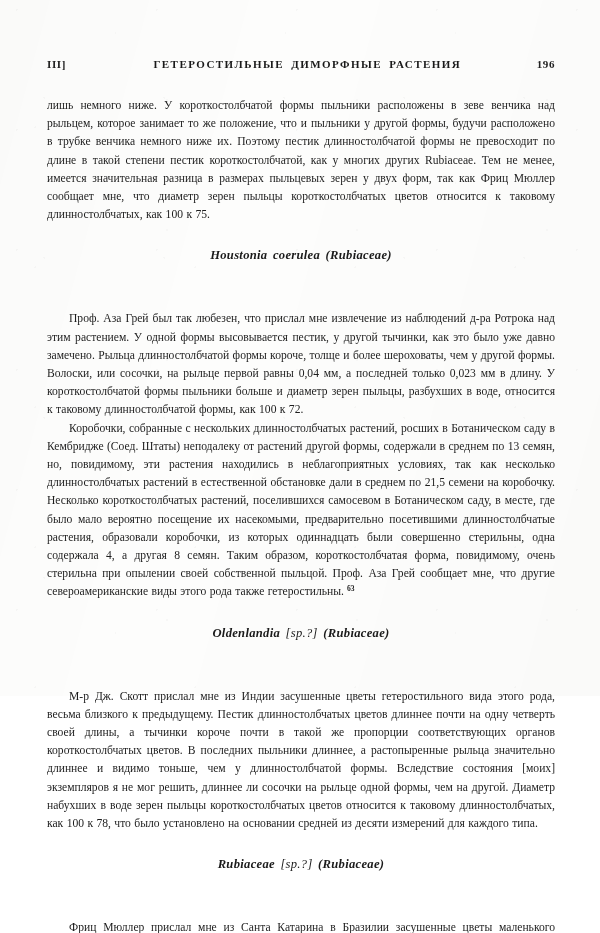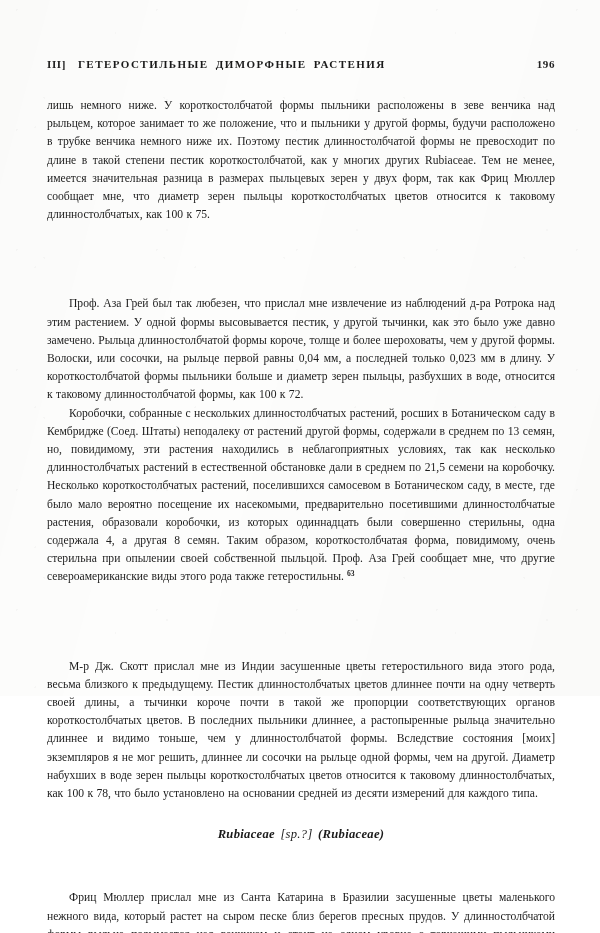--- a/index.html
+++ b/index.html
@@ -55,21 +55,21 @@
     font-weight: bold;
     font-size: 10.5px;
   }
   .folio-left, .folio-right {
     font-size: 11px;
     letter-spacing: .6px;
     color: #222;
   }
   .head-title {
     flex: 1;
-    text-align: left;
+    text-align: center;
     font-size: 11px;
     letter-spacing: 1.45px;
     word-spacing: 3px;
     color: #1a1a1a;
     text-transform: uppercase;
     padding-left: 12px;
   }
 
   
   .body-block {
@@ -139,27 +139,36 @@
       <span class="folio-left">III]</span>
       <span class="head-title">ГЕТЕРОСТИЛЬНЫЕ ДИМОРФНЫЕ РАСТЕНИЯ</span>
       <span class="folio-right">196</span>
     </div>
 
     <div class="body-block">
       <p class="para">лишь немного ниже. У короткостолбчатой формы пыльники расположены в зеве венчика над рыльцем, которое занимает то же положение, что и пыльники у другой формы, будучи расположено в трубке венчика немного ниже их. Поэтому пестик длинностолбчатой формы не превосходит по длине в такой степени пестик короткостолбчатой, как у многих других Rubiaceae. Тем не менее, имеется значительная разница в размерах пыльцевых зерен у двух форм, так как Фриц Мюллер сообщает мне, что диаметр зерен пыльцы короткостолбчатых цветов относится к таковому длинностолбчатых, как 100 к 75.</p>
     </div>
 
     <div class="gap-before-heading"></div>
+    <h2 class="species-heading">
+      <span class="genus">Houstonia coerulea</span>
+      <span class="family">(Rubiaceae)</span>
+    </h2>
     <div class="gap-after-heading"></div>
     <p class="para indented">Проф. Аза Грей был так любезен, что прислал мне извлечение из наблюдений д-ра Ротрока над этим растением. У одной формы высовывается пестик, у другой тычинки, как это было уже давно замечено. Рыльца длинностолбчатой формы короче, толще и более шероховаты, чем у другой формы. Волоски, или сосочки, на рыльце первой равны 0,04 мм, а последней только 0,023 мм в длину. У короткостолбчатой формы пыльники больше и диаметр зерен пыльцы, разбухших в воде, относится к таковому длинностолбчатой формы, как 100 к 72.</p>
     <p class="para indented">
       <span>Коробочки, собранные с нескольких длинностолбчатых растений, росших в Ботаническом саду в Кембридже (Соед. Штаты) неподалеку от растений другой формы, содержали в среднем по 13 семян, но, повидимому, эти растения находились в неблагоприятных условиях, так как несколько длинностолбчатых растений в естественной обстановке дали в среднем по 21,5 семени на коробочку. Несколько короткостолбчатых растений, поселившихся самосевом в Ботаническом саду, в месте, где было мало вероятно посещение их насекомыми, предварительно посетившими длинностолбчатые растения, образовали коробочки, из которых одиннадцать были совершенно стерильны, одна содержала 4, а другая 8 семян. Таким образом, короткостолбчатая форма, повидимому, очень стерильна при опылении своей собственной пыльцой. Проф. Аза Грей сообщает мне, что другие североамериканские виды этого рода также гетеростильны.</span><sup class="fn">63</sup>
     </p>
 
     <div class="gap-before-heading"></div>
+    <h2 class="species-heading">
+      <span class="genus">Oldenlandia</span>
+      <span class="qual">[sp.?]</span>
+      <span class="family">(Rubiaceae)</span>
+    </h2>
     <div class="gap-after-heading"></div>
     <p class="para indented">М-р Дж. Скотт прислал мне из Индии засушенные цветы гетеростильного вида этого рода, весьма близкого к предыдущему. Пестик длинностолбчатых цветов длиннее почти на одну четверть своей длины, а тычинки короче почти в такой же пропорции соответствующих органов короткостолбчатых цветов. В последних пыльники длиннее, а растопыренные рыльца значительно длиннее и видимо тоньше, чем у длинностолбчатой формы. Вследствие состояния [моих] экземпляров я не мог решить, длиннее ли сосочки на рыльце одной формы, чем на другой. Диаметр набухших в воде зерен пыльцы короткостолбчатых цветов относится к таковому длинностолбчатых, как 100 к 78, что было установлено на основании средней из десяти измерений для каждого типа.</p>
 
     <div class="gap-before-heading"></div>
     <h2 class="species-heading">
       <span class="genus">Rubiaceae</span>
       <span class="qual">[sp.?]</span>
       <span class="family">(Rubiaceae)</span>
     </h2>
     <div class="gap-after-heading"></div>

